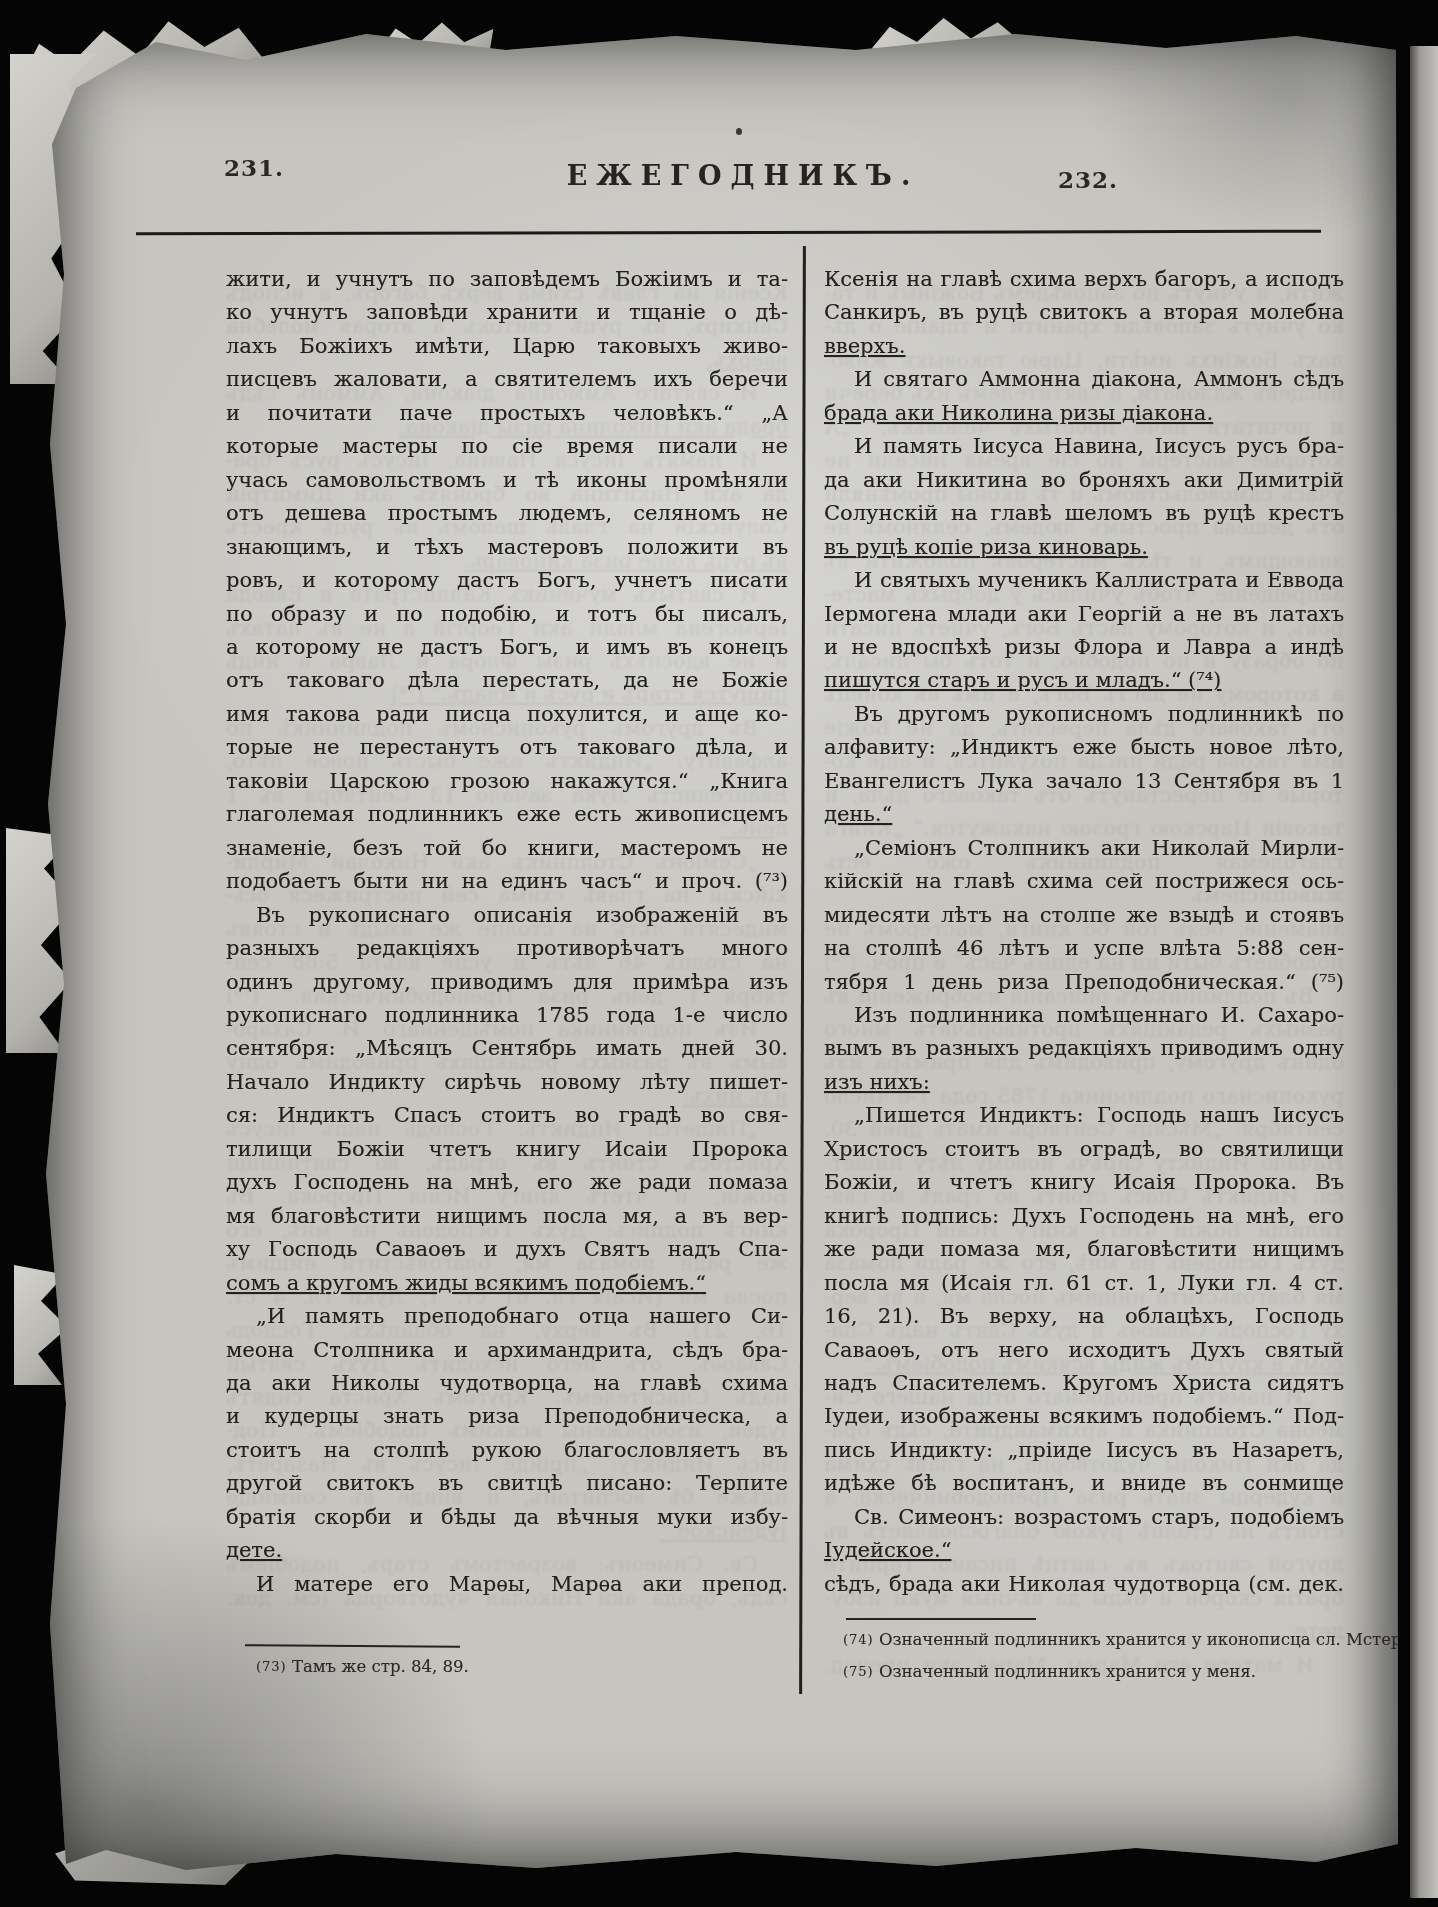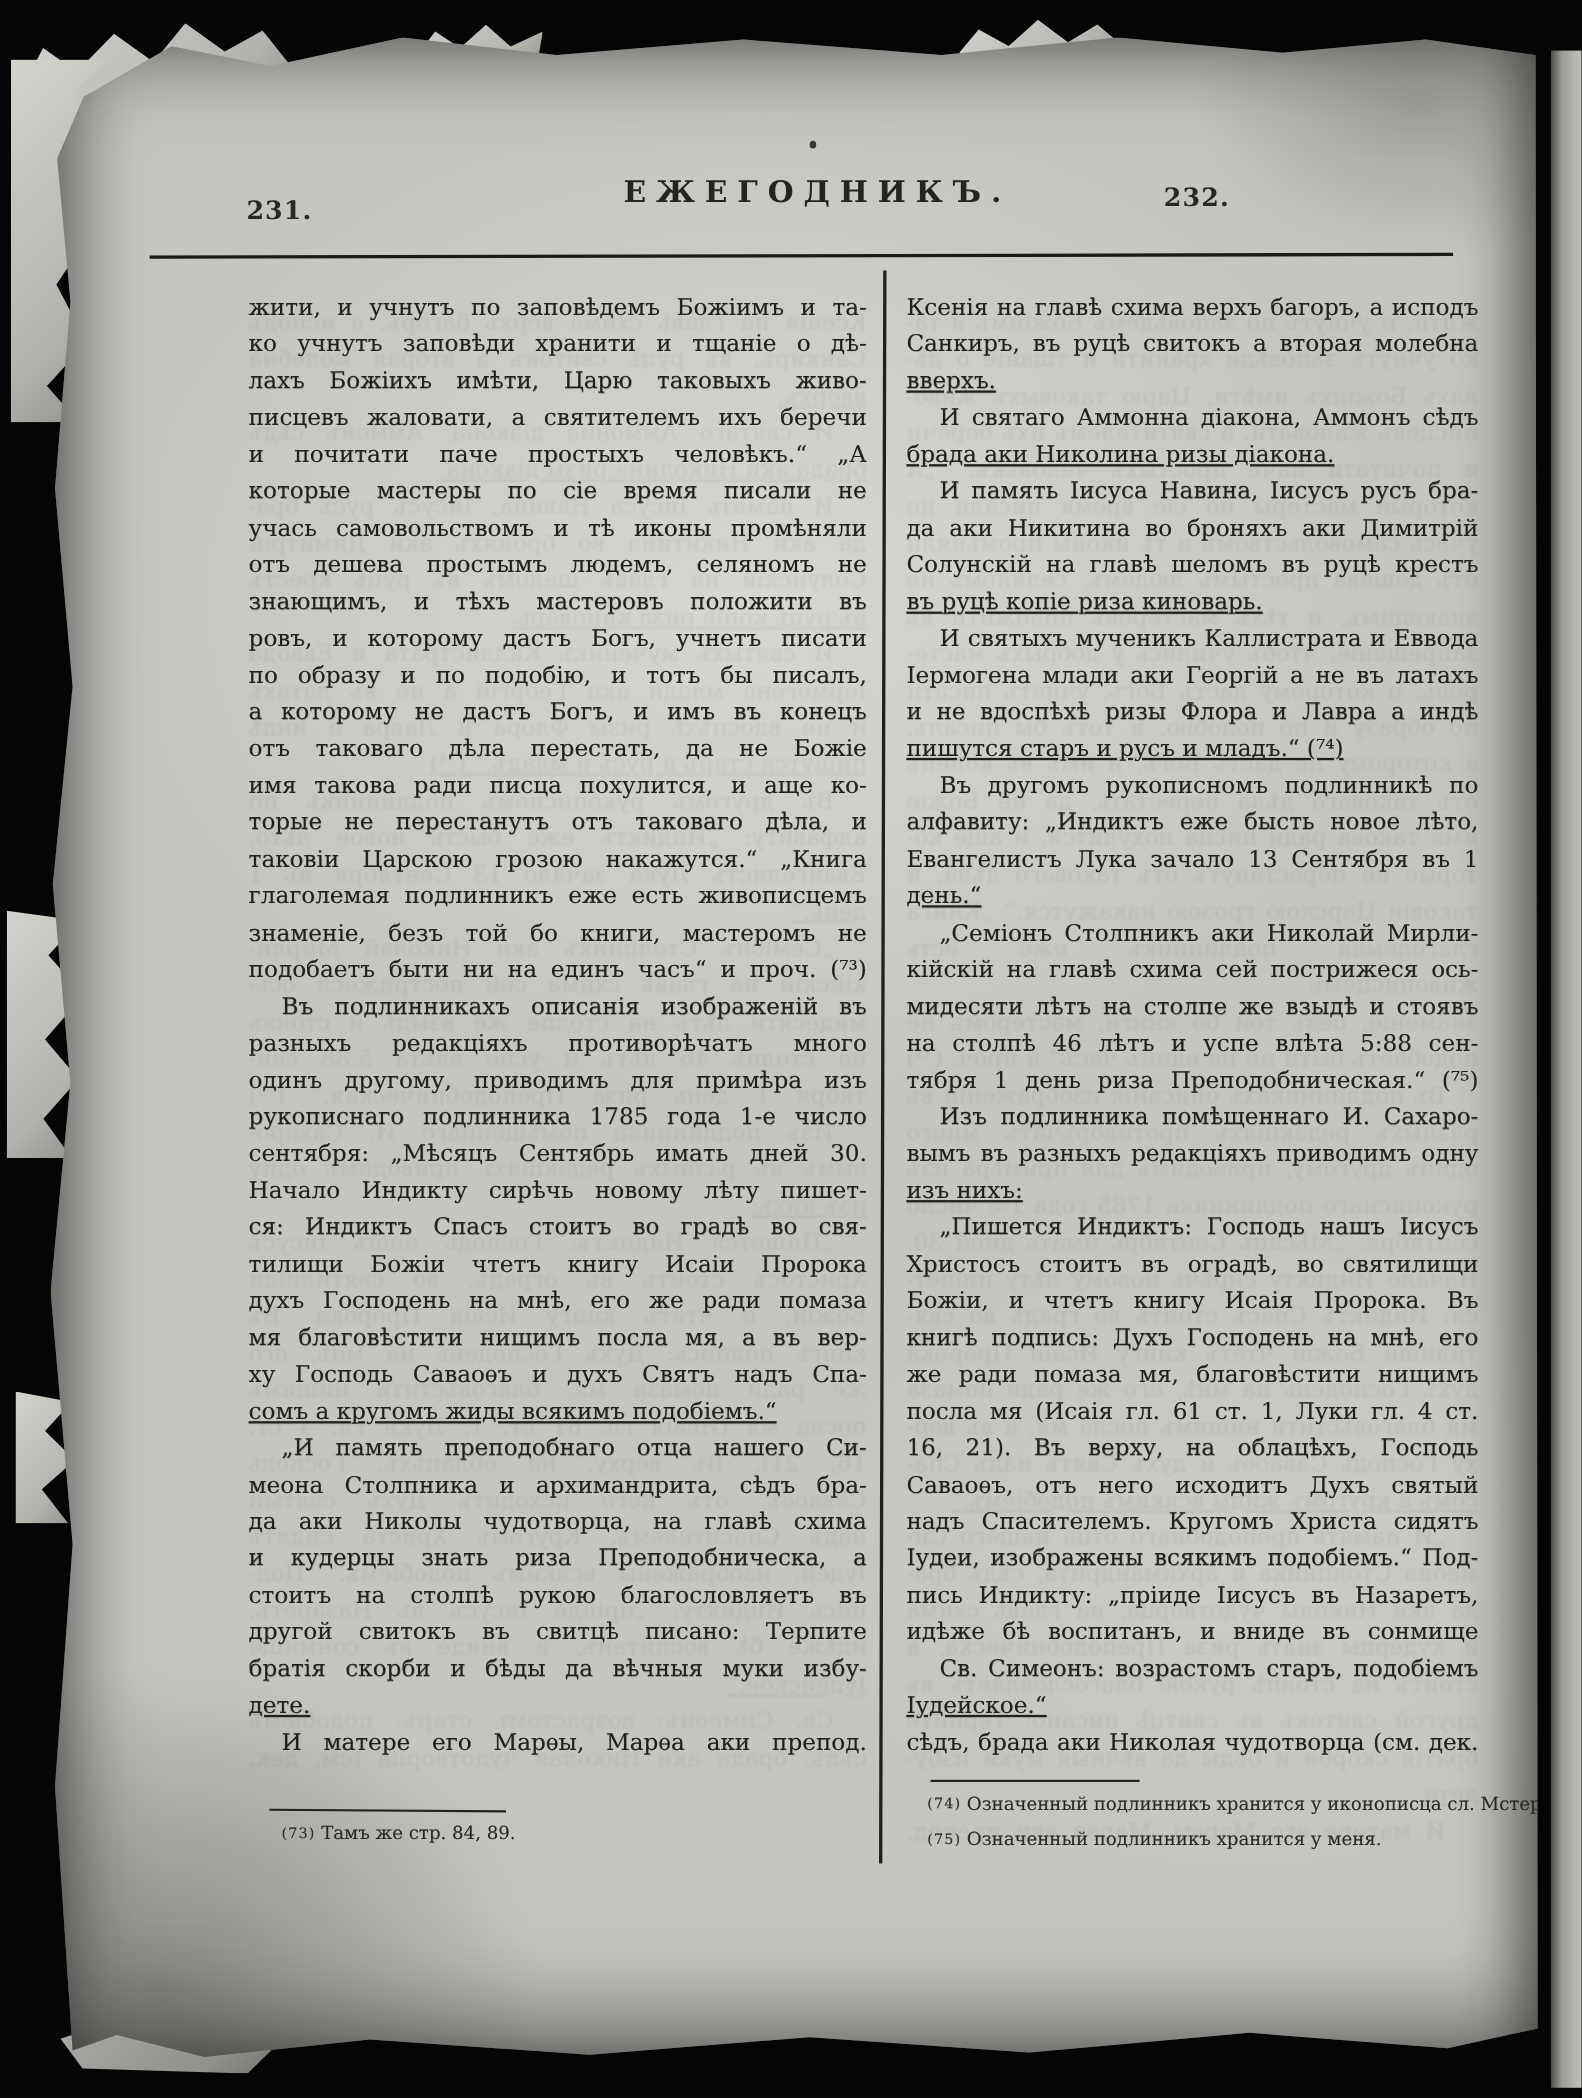--- a/index.html
+++ b/index.html
@@ -33,21 +33,21 @@
       #c6c5c0;
     box-shadow: inset 34px 0 70px rgba(0,0,0,.35), inset -22px 0 45px rgba(0,0,0,.25),
                 inset 0 44px 70px rgba(0,0,0,.25), inset 0 -55px 80px rgba(0,0,0,.35);
     clip-path:polygon(40px 64px,120px 18px,210px 36px,330px 10px,470px 26px,640px 12px,
       820px 26px,980px 10px,1130px 24px,1260px 12px,1360px 26px,
       1362px 1820px,1280px 1838px,1100px 1824px,900px 1842px,700px 1828px,500px 1844px,
       300px 1830px,150px 1846px,70px 1826px,30px 1840px,
       14px 1600px,30px 1380px,10px 1150px,28px 960px,12px 780px,30px 600px,14px 420px,28px 250px,16px 120px);}
   
   .pagenum{position:absolute;font-size:23px;font-weight:600;letter-spacing:1px;color:#2a2825;}
-  .pn-left{left:188px;top:154px;}
+  .pn-left{left:188px;top:130px;}
   .pn-right{left:1022px;top:142px;}
   .title{position:absolute;left:0;top:136px;width:1414px;text-align:center;
          font-size:27px;font-weight:700;letter-spacing:9px;color:#262421;}
   .header-rule{position:absolute;left:100px;top:207px;width:1185px;height:3px;background:#1b1a18;
                transform:rotate(-.12deg);}
   .ink-dot{position:absolute;left:700px;top:104px;width:6px;height:7px;border-radius:50%;
            background:#201f1d;opacity:.85;}
   .col-divider{position:absolute;left:765px;top:222px;width:3px;height:1448px;background:#211f1d;
                transform:rotate(.15deg);}
   
@@ -153,21 +153,21 @@
           <div class="tl">ровъ, и которому дастъ Богъ, учнетъ писати</div>
           <div class="tl">по образу и по подобію, и тотъ бы писалъ,</div>
           <div class="tl">а которому не дастъ Богъ, и имъ въ конецъ</div>
           <div class="tl">отъ таковаго дѣла перестать, да не Божіе</div>
           <div class="tl">имя такова ради писца похулится, и аще ко-</div>
           <div class="tl">торые не перестанутъ отъ таковаго дѣла, и</div>
           <div class="tl">таковіи Царскою грозою накажутся.“ „Книга</div>
           <div class="tl">глаголемая подлинникъ еже есть живописцемъ</div>
           <div class="tl">знаменіе, безъ той бо книги, мастеромъ не</div>
           <div class="tl">подобаетъ быти ни на единъ часъ“ и проч. (⁷³)</div>
-          <div class="tl ind">Въ подлинникахъ описанія изображеній въ</div>
+          <div class="tl ind">Въ рукописнаго описанія изображеній въ</div>
           <div class="tl">разныхъ редакціяхъ противорѣчатъ много</div>
           <div class="tl">одинъ другому, приводимъ для примѣра изъ</div>
           <div class="tl">рукописнаго подлинника 1785 года 1-е число</div>
           <div class="tl">сентября: „Мѣсяцъ Сентябрь имать дней 30.</div>
           <div class="tl">Начало Индикту сирѣчь новому лѣту пишет-</div>
           <div class="tl">ся: Индиктъ Спасъ стоитъ во градѣ во свя-</div>
           <div class="tl">тилищи Божіи чтетъ книгу Исаіи Пророка</div>
           <div class="tl">духъ Господень на мнѣ, его же ради помаза</div>
           <div class="tl">мя благовѣстити нищимъ посла мя, а въ вер-</div>
           <div class="tl">ху Господь Саваоѳъ и духъ Святъ надъ Спа-</div>

